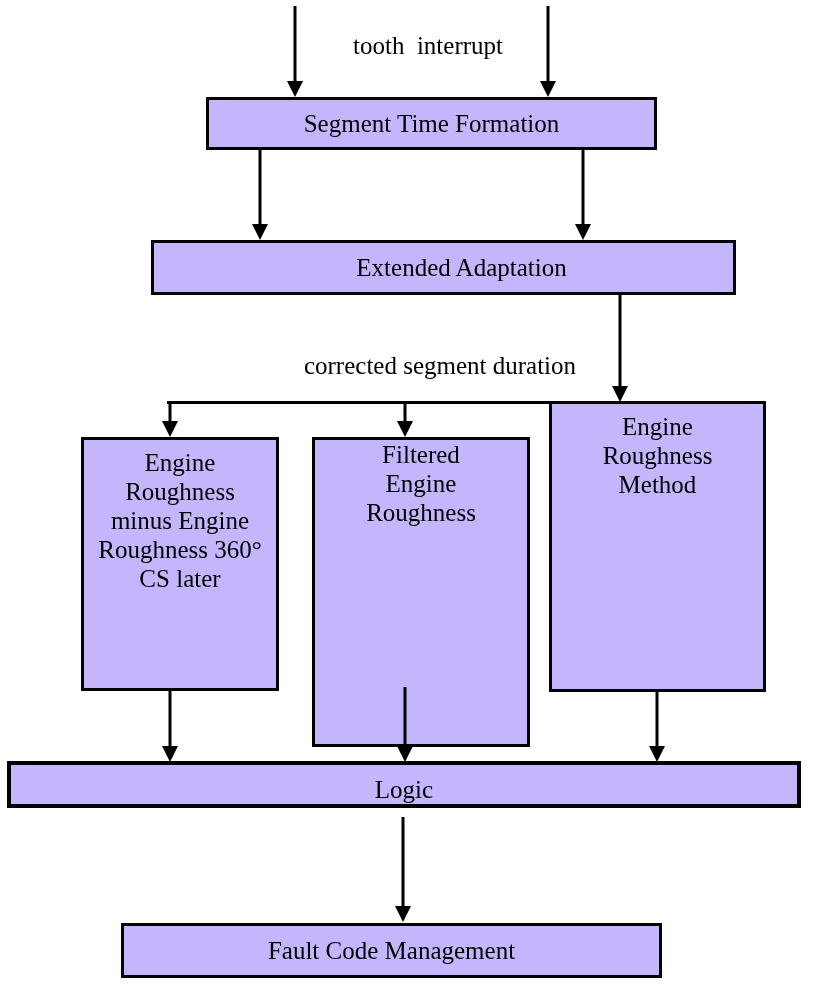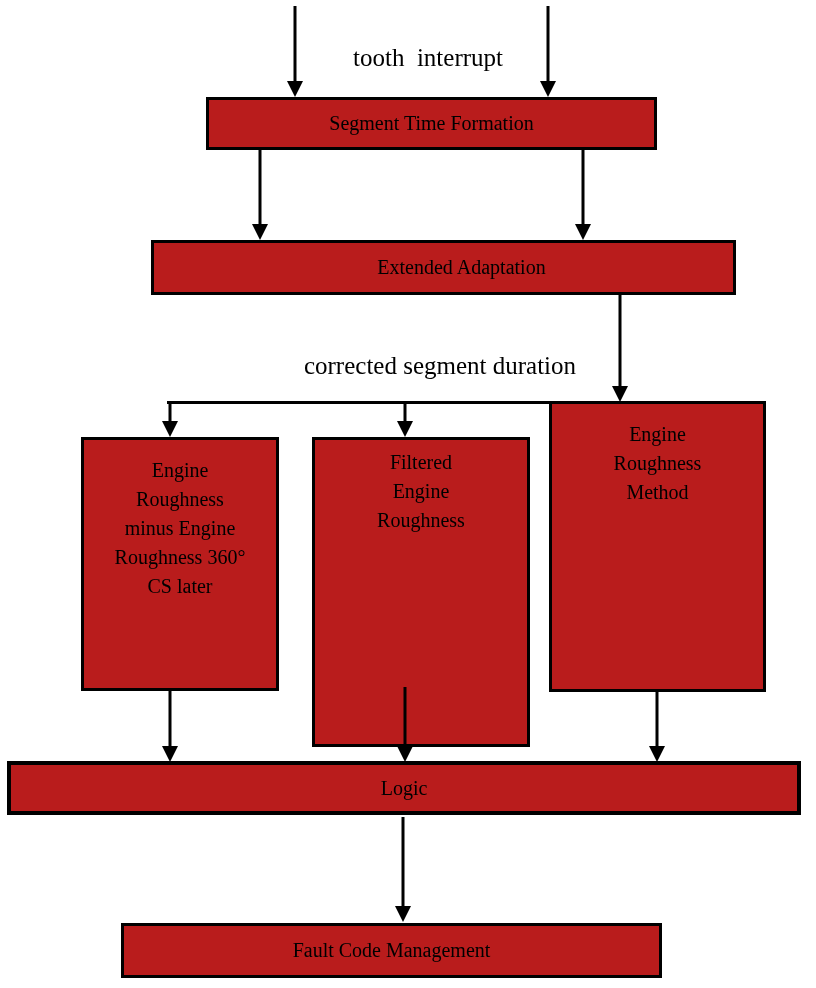--- a/index.html
+++ b/index.html
@@ -12,39 +12,39 @@
   .canvas {
     position: relative;
     width: 816px; height: 988px;
     background: #ffffff;
     overflow: hidden;
   }
   
   .box {
     position: absolute;
     border: 3px solid #000000;
-    background: #b91c1c;
+    background: #c4b5fd;
     box-sizing: border-box;
     display: flex;
     align-items: center;
     justify-content: center;
     text-align: center;
-    font-size: 20px;
+    font-size: 25px;
     line-height: 29px;
   }
   .box.top-aligned { align-items: flex-start; }
-  .lines { white-space: pre-line; margin-top: 8px; }
-  .pre { white-space: pre; margin-top: 12px; }
+  .lines { white-space: pre-line; }
+  .pre { white-space: pre; }
 
   #box-stf   { left: 206px; top:  97px; width: 451px; height: 53px; }
   #box-ea    { left: 151px; top: 240px; width: 585px; height: 55px; padding-left: 36px; }
   #box-erm   { left:  81px; top: 437px; width: 198px; height: 254px; padding-top: 8px; }
   #box-fer   { left: 312px; top: 437px; width: 218px; height: 310px; }
   #box-ermth { left: 549px; top: 401px; width: 217px; height: 291px; padding-top: 8px; }
-  #box-logic { left:   7px; top: 761px; width: 794px; height: 54px; border-width: 4px; }
+  #box-logic { left:   7px; top: 761px; width: 794px; height: 47px; border-width: 4px; align-items: flex-end; }
   #box-fcm   { left: 121px; top: 923px; width: 541px; height: 55px; }
 
   
   .flabel {
     position: absolute;
     text-align: center;
     font-size: 25px;
     line-height: 28px;
   }
   #lbl-tooth       { left: 250px; top:  32px; width: 356px; }

